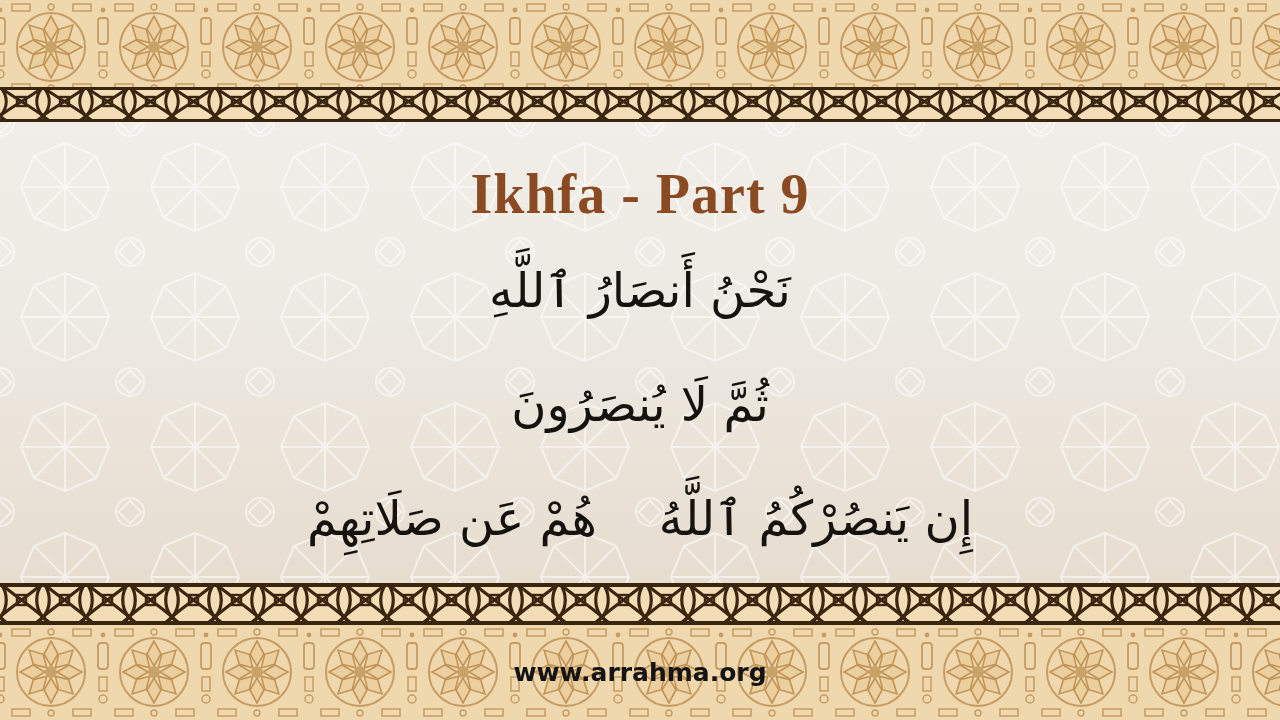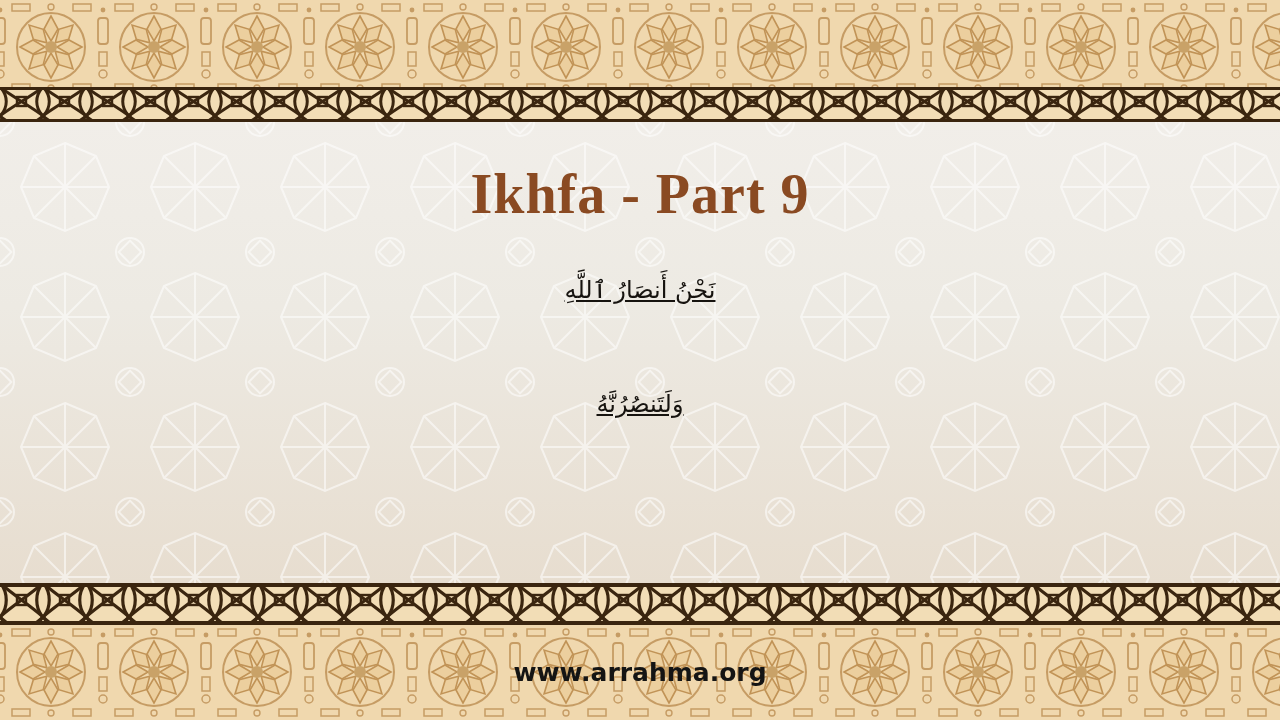--- a/index.html
+++ b/index.html
@@ -41,25 +41,24 @@
     display: flex;
     justify-content: center;
     align-items: baseline;
     gap: 62px;
     width: 100%;
     margin-top: 14px;
     height: 100px;
   }
   .arabic-phrase {
     font-family: "DejaVu Sans", sans-serif;
-    font-size: 24px;
+    font-size: 48px;
     line-height: 100px;
     color: #16130f;
     white-space: nowrap;
-    text-decoration: underline;
   }
 
   #footer {
     position: absolute; left: 0; top: 658px; width: 1280px;
     text-align: center;
   }
   #footer-url {
     font-family: "DejaVu Sans", sans-serif;
     font-weight: bold;
     font-size: 25px;
@@ -166,24 +165,26 @@
     </svg>
 
     <div id="content-inner">
       <div id="page-title">Ikhfa - Part 9</div>
 
       <div class="arabic-row">
         <span class="arabic-phrase">نَحْنُ أَنصَارُ ٱللَّهِ</span>
       </div>
 
       <div class="arabic-row">
-        <span class="arabic-phrase">وَلَتَنصُرُنَّهُ</span>
+        <span class="arabic-phrase">ثُمَّ لَا يُنصَرُونَ</span>
       </div>
 
       <div class="arabic-row">
+        <span class="arabic-phrase">إِن يَنصُرْكُمُ ٱللَّهُ</span>
+        <span class="arabic-phrase">هُمْ عَن صَلَاتِهِمْ</span>
       </div>
     </div>
   </div>
 
   <svg id="divider-bottom" class="band" width="1280" height="42" xmlns="http://www.w3.org/2000/svg">
     <defs>
       <pattern id="knot2" width="43" height="34" patternUnits="userSpaceOnUse">
         <rect width="43" height="34" fill="#f2ddb6"></rect>
         <g stroke="#3a250f" stroke-width="3.2" fill="none" stroke-linecap="round">
           <path d="M1,1 C 15,13 28,21 42,33"></path>

